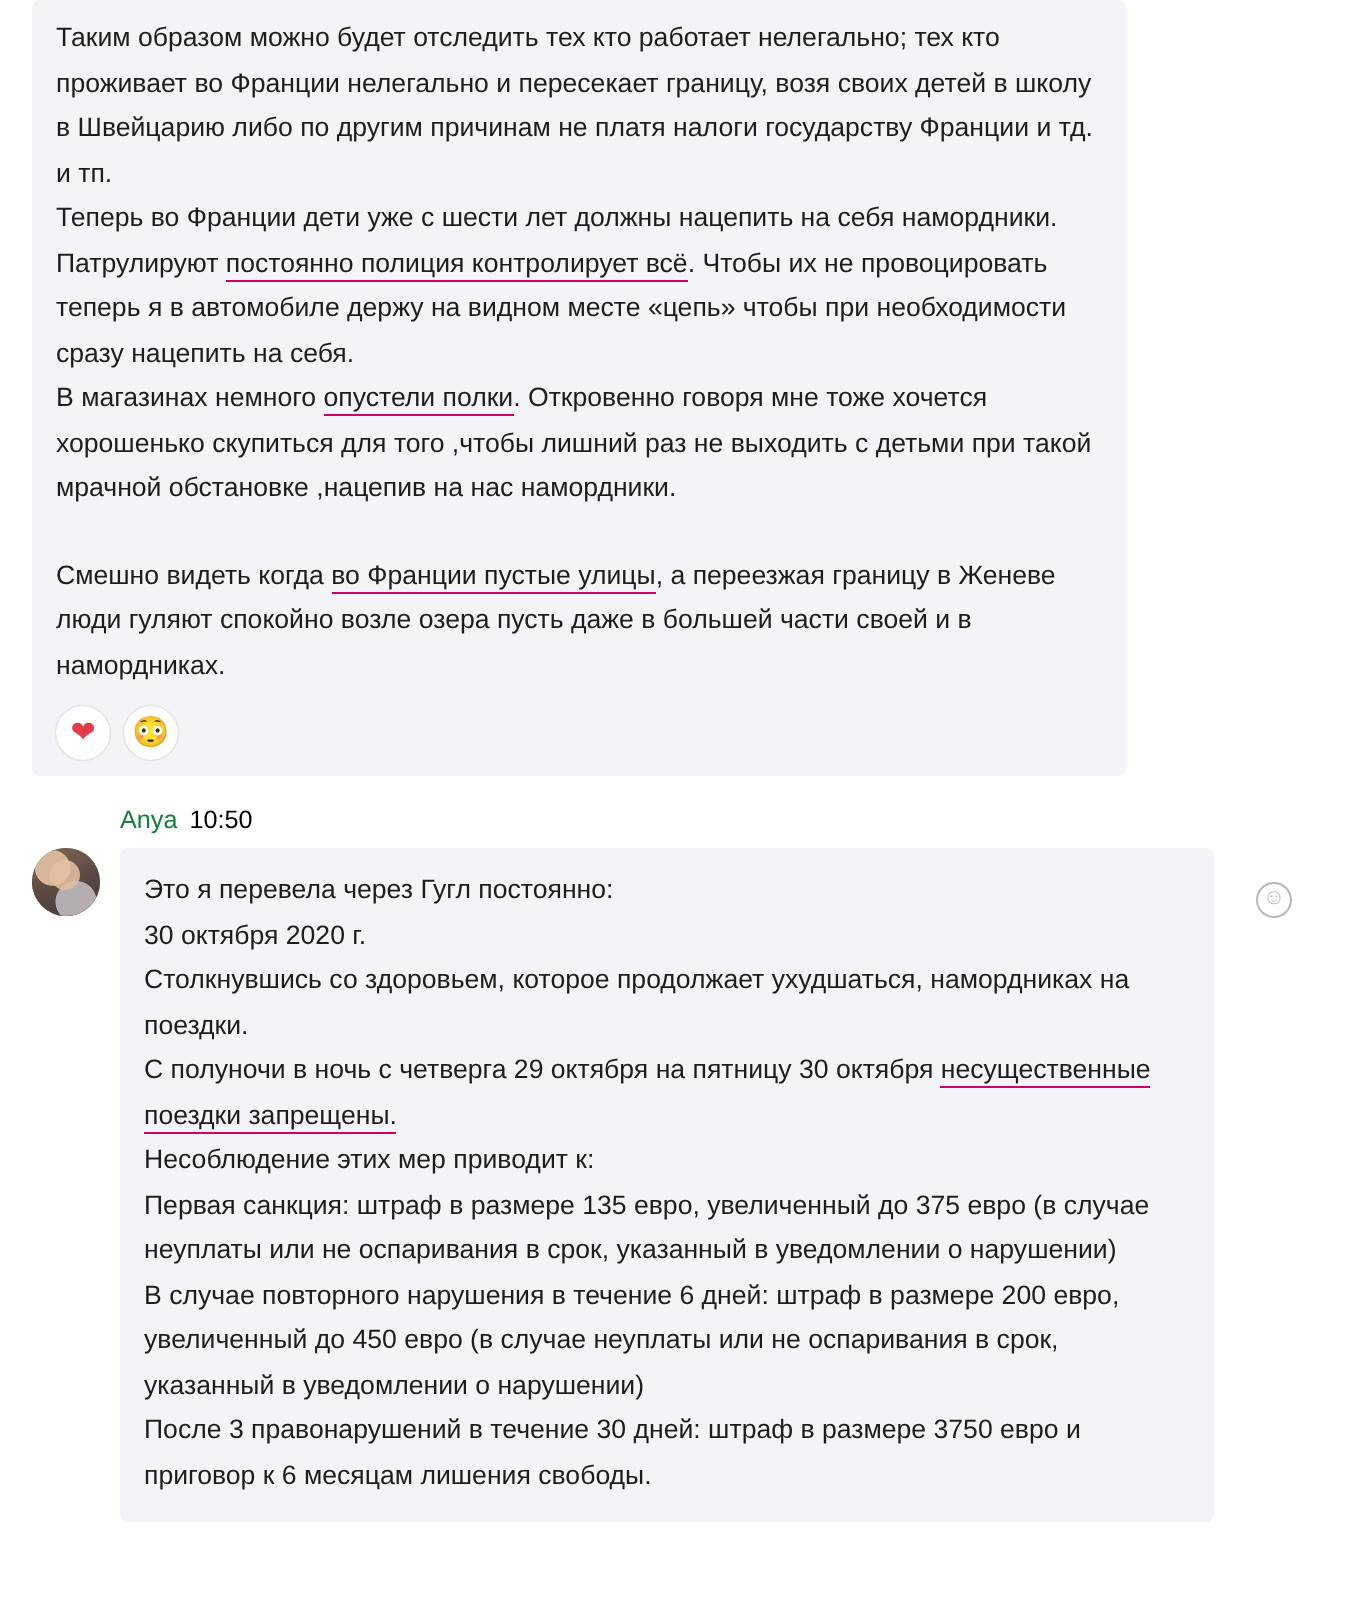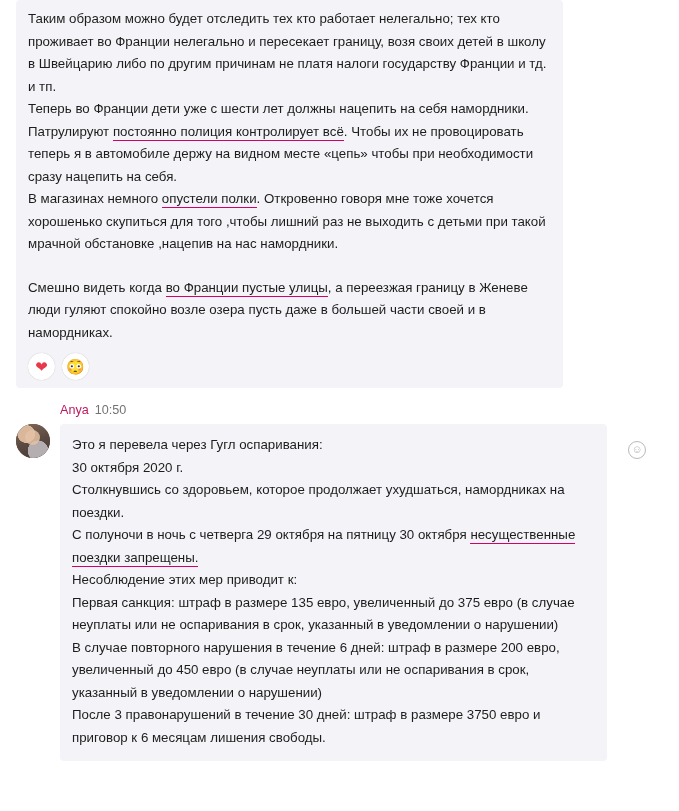--- a/index.html
+++ b/index.html
@@ -76,25 +76,25 @@
   .sender-line {
     display: flex;
     align-items: baseline;
     gap: 6px;
     height: 18px;
     padding-left: 44px;
     margin-bottom: 3px;
   }
   .sender-name {
     font-size: 12.6px;
-    color: #be185d;
+    color: #15803d;
   }
   .sender-time {
     font-size: 12.6px;
-    color: #737373;
+    color: #000000;
   }
 
   .msg2-wrap {
     display: flex;
     align-items: flex-start;
   }
   .avatar {
     width: 34px;
     height: 34px;
     border-radius: 50%;
@@ -181,21 +181,21 @@
   <div class="block2">
     <div class="sender-line">
       <span class="sender-name">Anya</span>
       <span class="sender-time">10:50</span>
     </div>
 
     <div class="msg2-wrap">
       <div class="avatar"></div>
       <div class="bubble2">
         <div>
-            <p>Это я перевела через Гугл оспаривания:</p>
+            <p>Это я перевела через Гугл постоянно:</p>
             <p class="gap">30 октября 2020 г.</p>
             <p> Столкнувшись со здоровьем, которое продолжает ухудшаться, намордниках на поездки.</p>
             <p> С полуночи в ночь с четверга 29 октября на пятницу 30 октября <u class="mark">несущественные поездки запрещены.</u></p>
             <p> Несоблюдение этих мер приводит к:</p>
             <p> Первая санкция: штраф в размере 135 евро, увеличенный до 375 евро (в случае неуплаты или не оспаривания в срок, указанный в уведомлении о нарушении)</p>
             <p> В случае повторного нарушения в течение 6 дней: штраф в размере 200 евро, увеличенный до 450 евро (в случае неуплаты или не оспаривания в срок, указанный в уведомлении о нарушении)</p>
             <p> После 3 правонарушений в течение 30 дней: штраф в размере 3750 евро и приговор к 6 месяцам лишения свободы.</p>
           </div>
       </div>
     </div>

